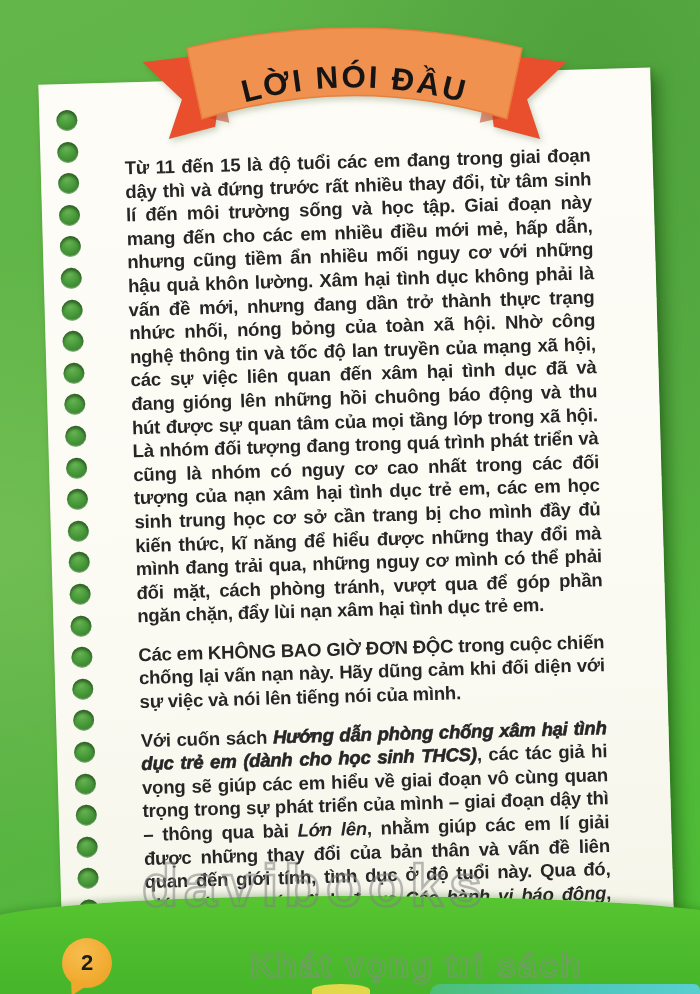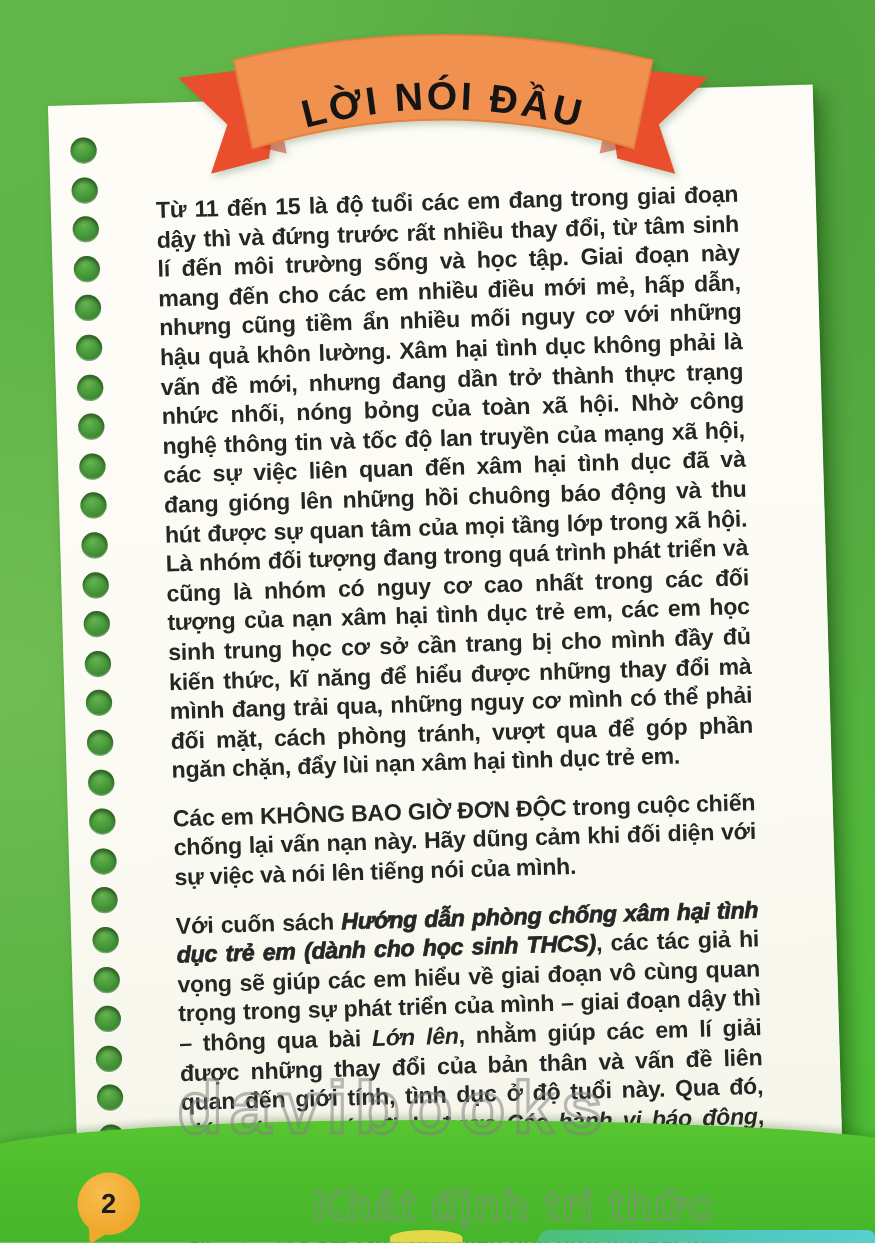--- a/index.html
+++ b/index.html
@@ -148,13 +148,13 @@
 
 <div class="hill"></div>
 <div class="deco-teal"></div>
 <div class="deco-yellow"></div>
 
 <div class="page-bubble">
   <span class="page-num">2</span>
 </div>
 
 <div class="wm wm-main">davibooks</div>
-<div class="wm wm-sub">Khát định tri thức</div>
+<div class="wm wm-sub">Khát vọng tri sách</div>
 
 </body></html>

